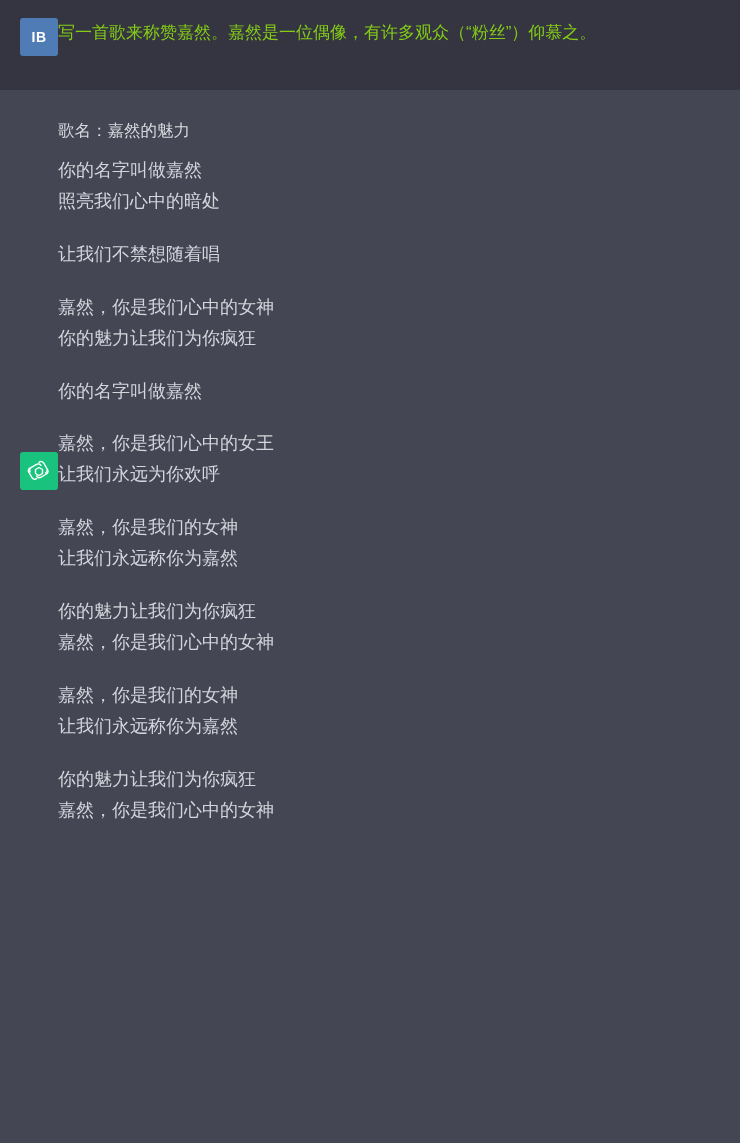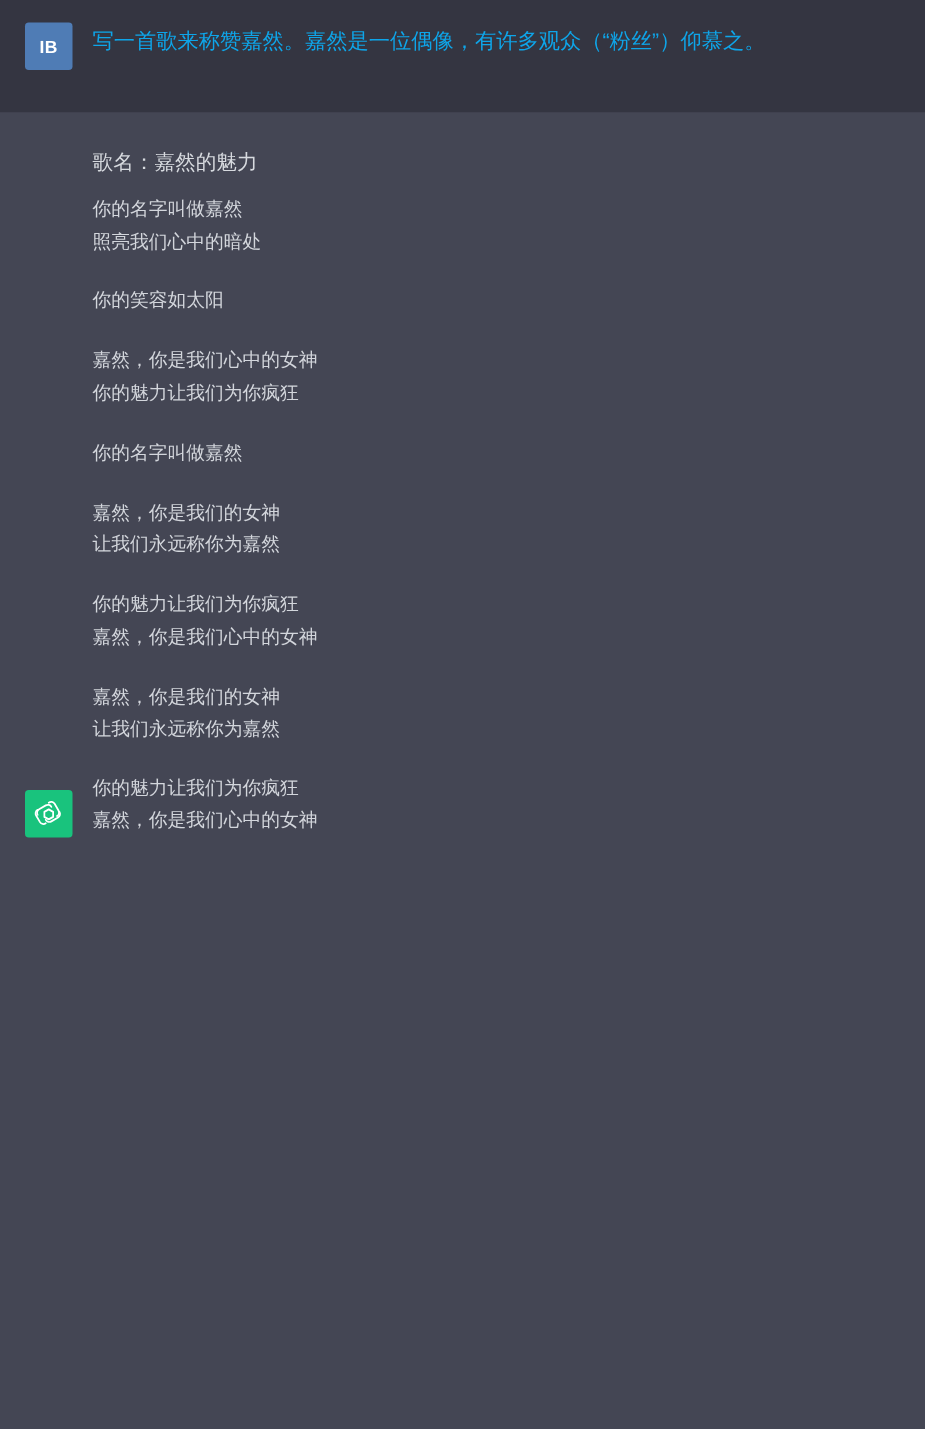--- a/index.html
+++ b/index.html
@@ -19,29 +19,27 @@
     display: flex;
     flex-direction: column;
   }
 
   
   .turn-user {
     background: #343541;
     padding: 18px 24px 20px 20px;
     display: flex;
     align-items: flex-start;
-    gap: 16px;
     min-height: 52px;
   }
   .turn-assistant {
     background: #444654;
     padding: 26px 8px 24px 20px;
     display: flex;
-    align-items: flex-end;
-    gap: 16px;
+    align-items: center;
   }
 
   .avatar {
     width: 38px;
     height: 38px;
     flex: 0 0 38px;
     border-radius: 3px;
     display: flex;
     align-items: center;
     justify-content: center;
@@ -65,21 +63,21 @@
 
   .msg-body {
     flex: 1 1 auto;
     min-width: 0;
     padding-top: 2px;
   }
 
   .user-text {
     font-size: 17px;
     line-height: 1.55;
-    color: #0ea5e9;
+    color: #84cc16;
     word-break: break-word;
   }
 
   .assistant-text {
     font-size: 16.5px;
     line-height: 1.0;
     color: #d1d5db;
   }
   .song-title {
     font-size: 16.5px;
@@ -87,21 +85,21 @@
     color: #d7dadf;
     margin: 0 0 12px 0;
   }
   .stanza {
     margin: 0 0 22px 0;
   }
   .stanza:last-child {
     margin-bottom: 0;
   }
   .line {
-    font-size: 15px;
+    font-size: 18px;
     line-height: 1.72;
     color: #d3d6dc;
     white-space: pre-wrap;
   }
 </style>
 </head>
 <body>
 
 <div class="chat">
 
@@ -129,32 +127,36 @@
     <div class="msg-body assistant-text">
       <div class="song-title">歌名：嘉然的魅力</div>
 
       <div class="stanza">
         <div class="line">你的名字叫做嘉然</div>
         <div class="line">照亮我们心中的暗处</div>
       </div>
 
 
       <div class="stanza">
-        <div class="line">你的笑容如太阳</div>
+        <div class="line">让我们不禁想随着唱</div>
       </div>
 
       <div class="stanza">
         <div class="line">嘉然，你是我们心中的女神</div>
         <div class="line">你的魅力让我们为你疯狂</div>
       </div>
 
       <div class="stanza">
         <div class="line">你的名字叫做嘉然</div>
       </div>
 
+      <div class="stanza">
+        <div class="line">嘉然，你是我们心中的女王</div>
+        <div class="line">让我们永远为你欢呼</div>
+      </div>
 
       <div class="stanza">
         <div class="line">嘉然，你是我们的女神</div>
         <div class="line">让我们永远称你为嘉然</div>
       </div>
 
       <div class="stanza">
         <div class="line">你的魅力让我们为你疯狂</div>
         <div class="line">嘉然，你是我们心中的女神</div>
       </div>

